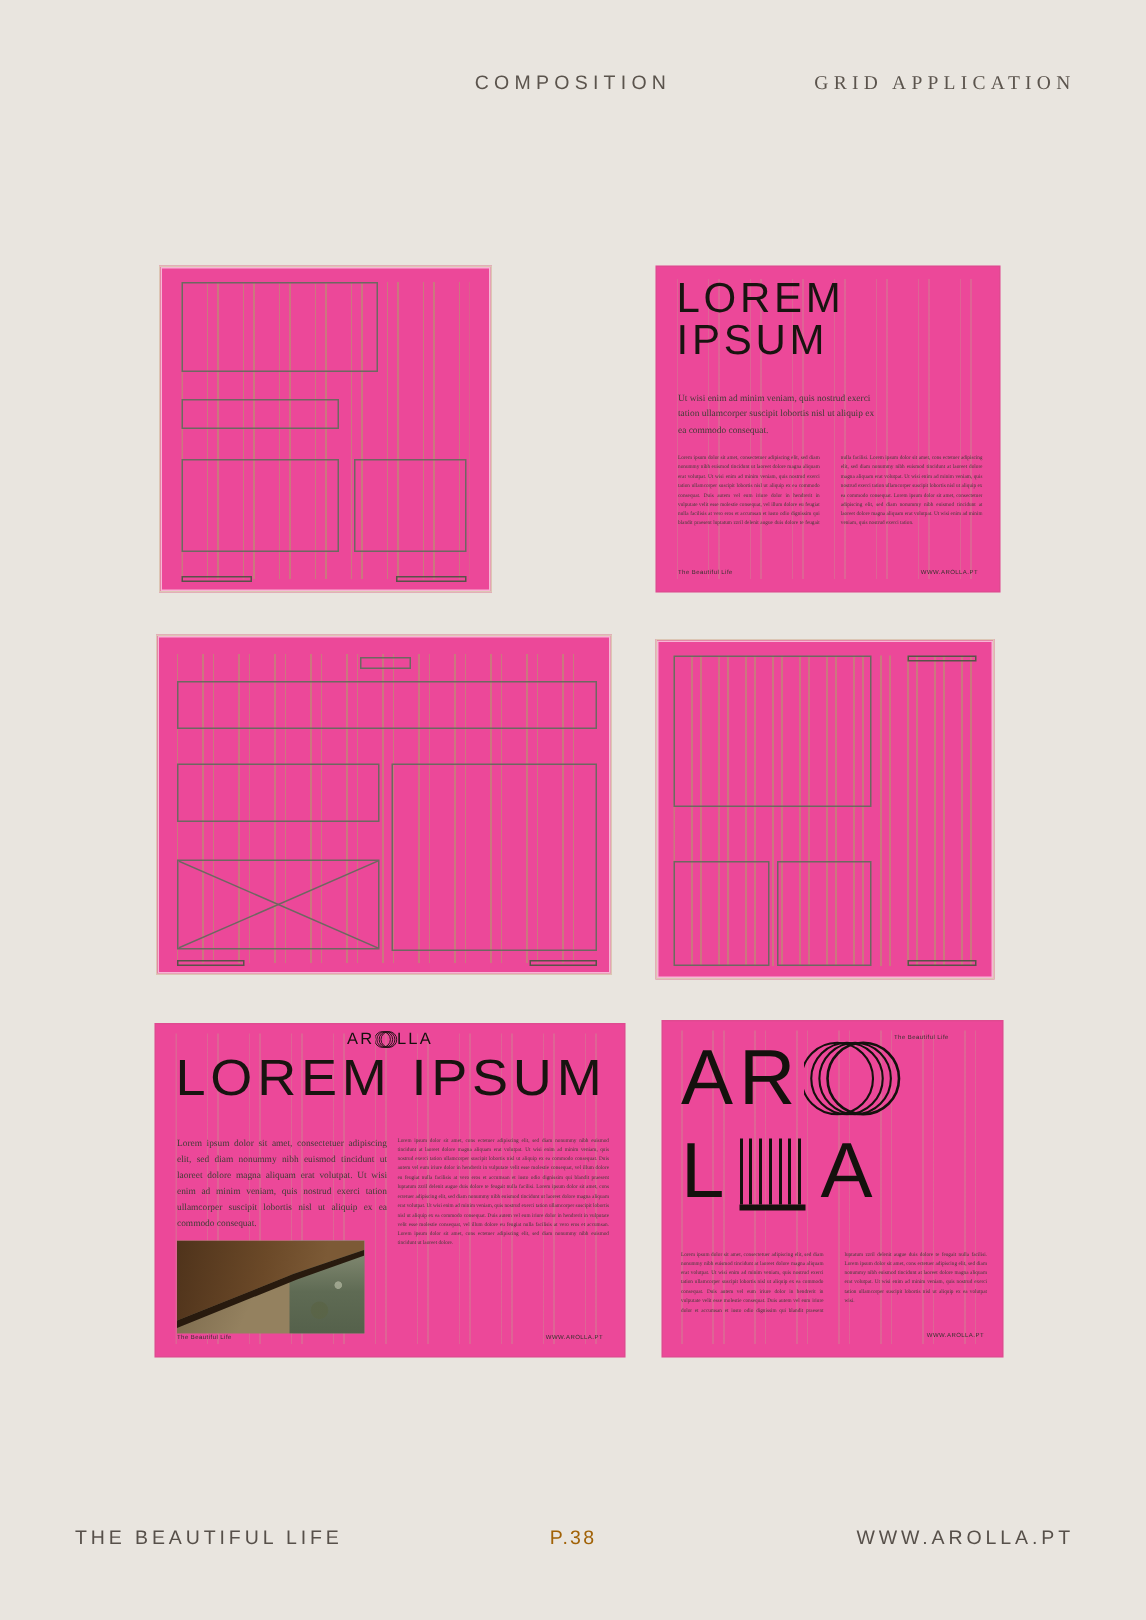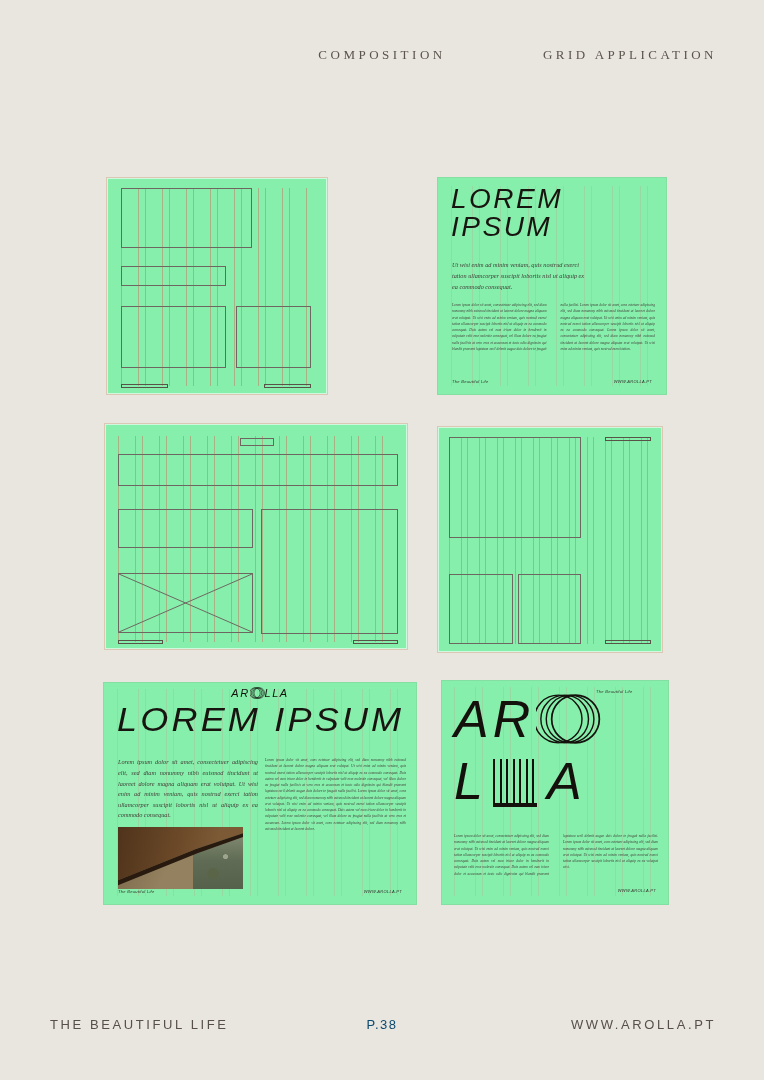--- a/index.html
+++ b/index.html
@@ -6,37 +6,37 @@
   html,body { background:#dcd7d0; }
   .page {
     position:relative; width:764px; height:1080px; margin:0 auto;
     background:#e9e5df; overflow:hidden;
     font-family:"Liberation Sans", sans-serif; color:#4a443e;
   }
 
   
   .hdr-center {
     position:absolute; top:47px; left:0; right:0; text-align:center;
-    font-family:Liberation Serif, serif; font-weight:400;
+    font-family:Liberation Sans, sans-serif; font-weight:400;
     font-size:13px; letter-spacing:3.5px; color:#5b544d;
   }
   .hdr-right {
     position:absolute; top:47px; right:47px;
     font-family:"Liberation Serif", serif; font-weight:400;
     font-size:13px; letter-spacing:3.5px; color:#5b544d;text-align:center;
   }
   .ftr-left  { position:absolute; bottom:48px; left:50px;
     font-size:13px; letter-spacing:2.6px; font-weight:300; color:#57504a; }
   .ftr-center{ position:absolute; bottom:48px; left:0; right:0; text-align:center;
-    font-size:13px; letter-spacing:1.5px; font-weight:300; color:#0c4a6e; }
+    font-size:13px; letter-spacing:1.5px; font-weight:300; color:#a16207; }
   .ftr-right { position:absolute; bottom:48px; right:48px;
     font-size:13px; letter-spacing:2.6px; font-weight:300; color:#57504a; }
 
   
-  .card { position:absolute; background:#86efac;font-style:italic; }
+  .card { position:absolute; background:#ec4899; }
   .card.wire { border:1px solid #dcc6b4; box-shadow:0 0 0 1px rgba(255,255,255,.6) inset; }
   .card.paper { border:1px solid rgba(120,100,80,.10); }
 
   #card-tl { left:106px; top:177px; width:222px; height:218px; }
   #card-tr { left:437px; top:177px; width:230px; height:218px; }
   #card-ml { left:104px; top:423px; width:304px; height:227px; }
   #card-mr { left:437px; top:426px; width:226px; height:227px; }
   #card-bl { left:103px; top:682px; width:314px; height:223px; }
   #card-br { left:441px; top:680px; width:228px; height:225px; }
 

